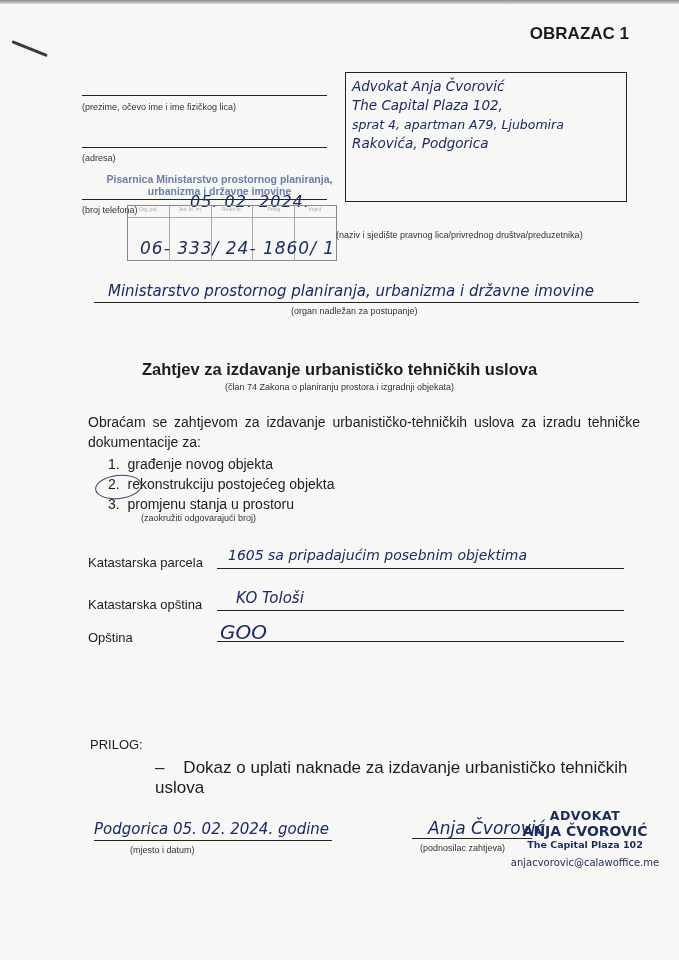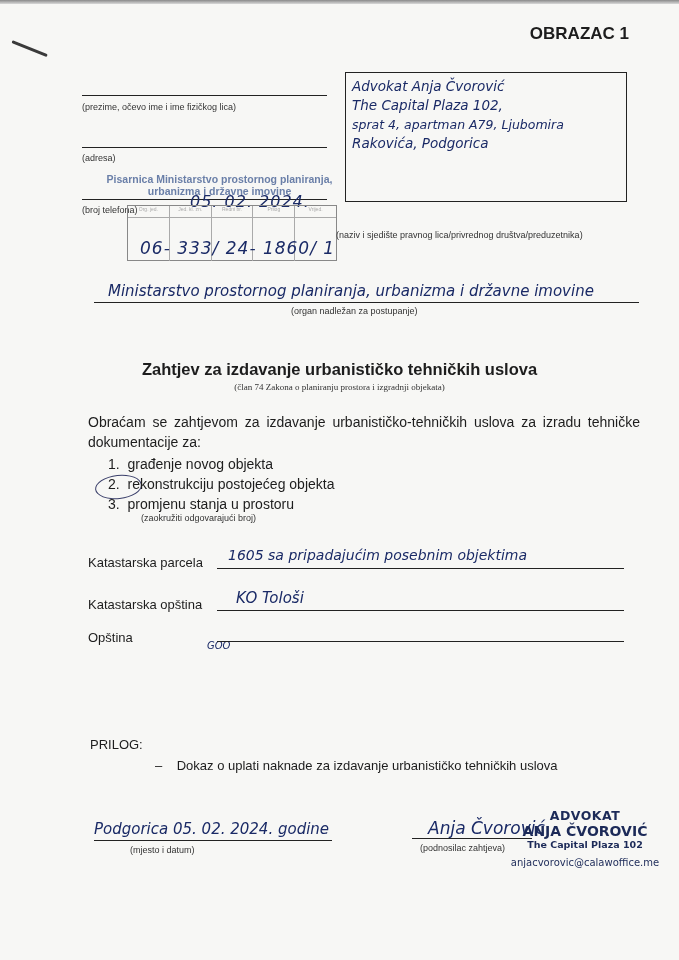--- a/index.html
+++ b/index.html
@@ -74,21 +74,21 @@
   <div class="hand" style="font-size:12.5px;">sprat 4, apartman A79, Ljubomira</div>
   <div class="hand">Rakovića, Podgorica</div>
 </div>
 <div class="abs small" style="left:336px; top:230px;">(naziv i sjedište pravnog lica/privrednog društva/preduzetnika)</div>
 
 <div class="abs hand" style="left:108px; top:282px; font-size:15px; white-space:nowrap;">Ministarstvo prostornog planiranja, urbanizma i državne imovine</div>
 <div class="abs rule" style="left:94px; top:302px; width:545px;"></div>
 <div class="abs small" style="left:291px; top:306px;">(organ nadležan za postupanje)</div>
 
 <div class="abs center" style="left:0; top:360px; width:679px; font-weight:bold; font-size:16.5px;">Zahtjev za izdavanje urbanističko tehničkih uslova</div>
-<div class="abs center small" style="left:0; top:382px; width:679px;font-family:Liberation Serif, serif;">(član 74 Zakona o planiranju prostora i izgradnji objekata)</div>
+<div class="abs center small" style="left:0; top:382px; width:679px;">(član 74 Zakona o planiranju prostora i izgradnji objekata)</div>
 
 <div class="abs body-text" style="left:88px; top:414px; width:552px; text-align:justify; text-align-last:justify;">Obraćam se zahtjevom za izdavanje urbanističko-tehničkih uslova za izradu tehničke</div>
 <div class="abs body-text" style="left:88px; top:434px;">dokumentacije za:</div>
 
 <div class="abs circle"></div>
 <div class="abs body-text" style="left:108px; top:454px; line-height:20px;">
   <div><span>1.</span>&nbsp; <span>građenje novog objekta</span></div>
   <div><span>2.</span>&nbsp; <span>rekonstrukciju postojećeg objekta</span></div>
   <div><span>3.</span>&nbsp; <span>promjenu stanja u prostoru</span></div>
 </div>
@@ -96,25 +96,25 @@
 
 <div class="abs body-text" style="left:88px; top:555px; font-size:13px;">Katastarska parcela</div>
 <div class="abs hand" style="left:228px; top:547px; font-size:14px; white-space:nowrap;">1605 sa pripadajućim posebnim objektima</div>
 <div class="abs rule" style="left:217px; top:568px; width:407px;"></div>
 
 <div class="abs body-text" style="left:88px; top:597px; font-size:13px;">Katastarska opština</div>
 <div class="abs hand" style="left:236px; top:589px; font-size:15px;">KO Tološi</div>
 <div class="abs rule" style="left:217px; top:610px; width:407px;"></div>
 
 <div class="abs body-text" style="left:88px; top:630px; font-size:13px;">Opština</div>
-<div class="abs hand" style="left:207px; top:620px; font-size:10px;margin-top:20px;">GOO</div>
+<div class="abs hand" style="left:220px; top:620px; font-size:20px;">GOO</div>
 <div class="abs rule" style="left:217px; top:641px; width:407px;"></div>
 
 <div class="abs body-text" style="left:90px; top:737px; font-size:13px;text-align:right;">PRILOG:</div>
-<div class="abs body-text" style="left:155px; top:758px; font-size:13px;">–&nbsp;&nbsp;&nbsp; <span>Dokaz o uplati naknade za izdavanje urbanističko tehničkih uslova</span></div>
+<div class="abs body-text" style="left:155px; top:758px; font-size:17px;">–&nbsp;&nbsp;&nbsp; <span>Dokaz o uplati naknade za izdavanje urbanističko tehničkih uslova</span></div>
 
 <div class="abs hand" style="left:94px; top:820px; font-size:15px; white-space:nowrap;">Podgorica 05. 02. 2024. godine</div>
 <div class="abs rule" style="left:94px; top:840px; width:238px;"></div>
 <div class="abs small" style="left:130px; top:845px;">(mjesto i datum)</div>
 
 <div class="abs hand" style="left:428px; top:818px; font-size:17px; white-space:nowrap;">Anja Čvorović</div>
 <div class="abs rule" style="left:412px; top:838px; width:120px;"></div>
 <div class="abs small" style="left:420px; top:843px;">(podnosilac zahtjeva)</div>
 
 <div class="abs" style="left:510px; top:808px; width:150px; text-align:center; color:#1c2a58; font-family:'DejaVu Sans', sans-serif;">

